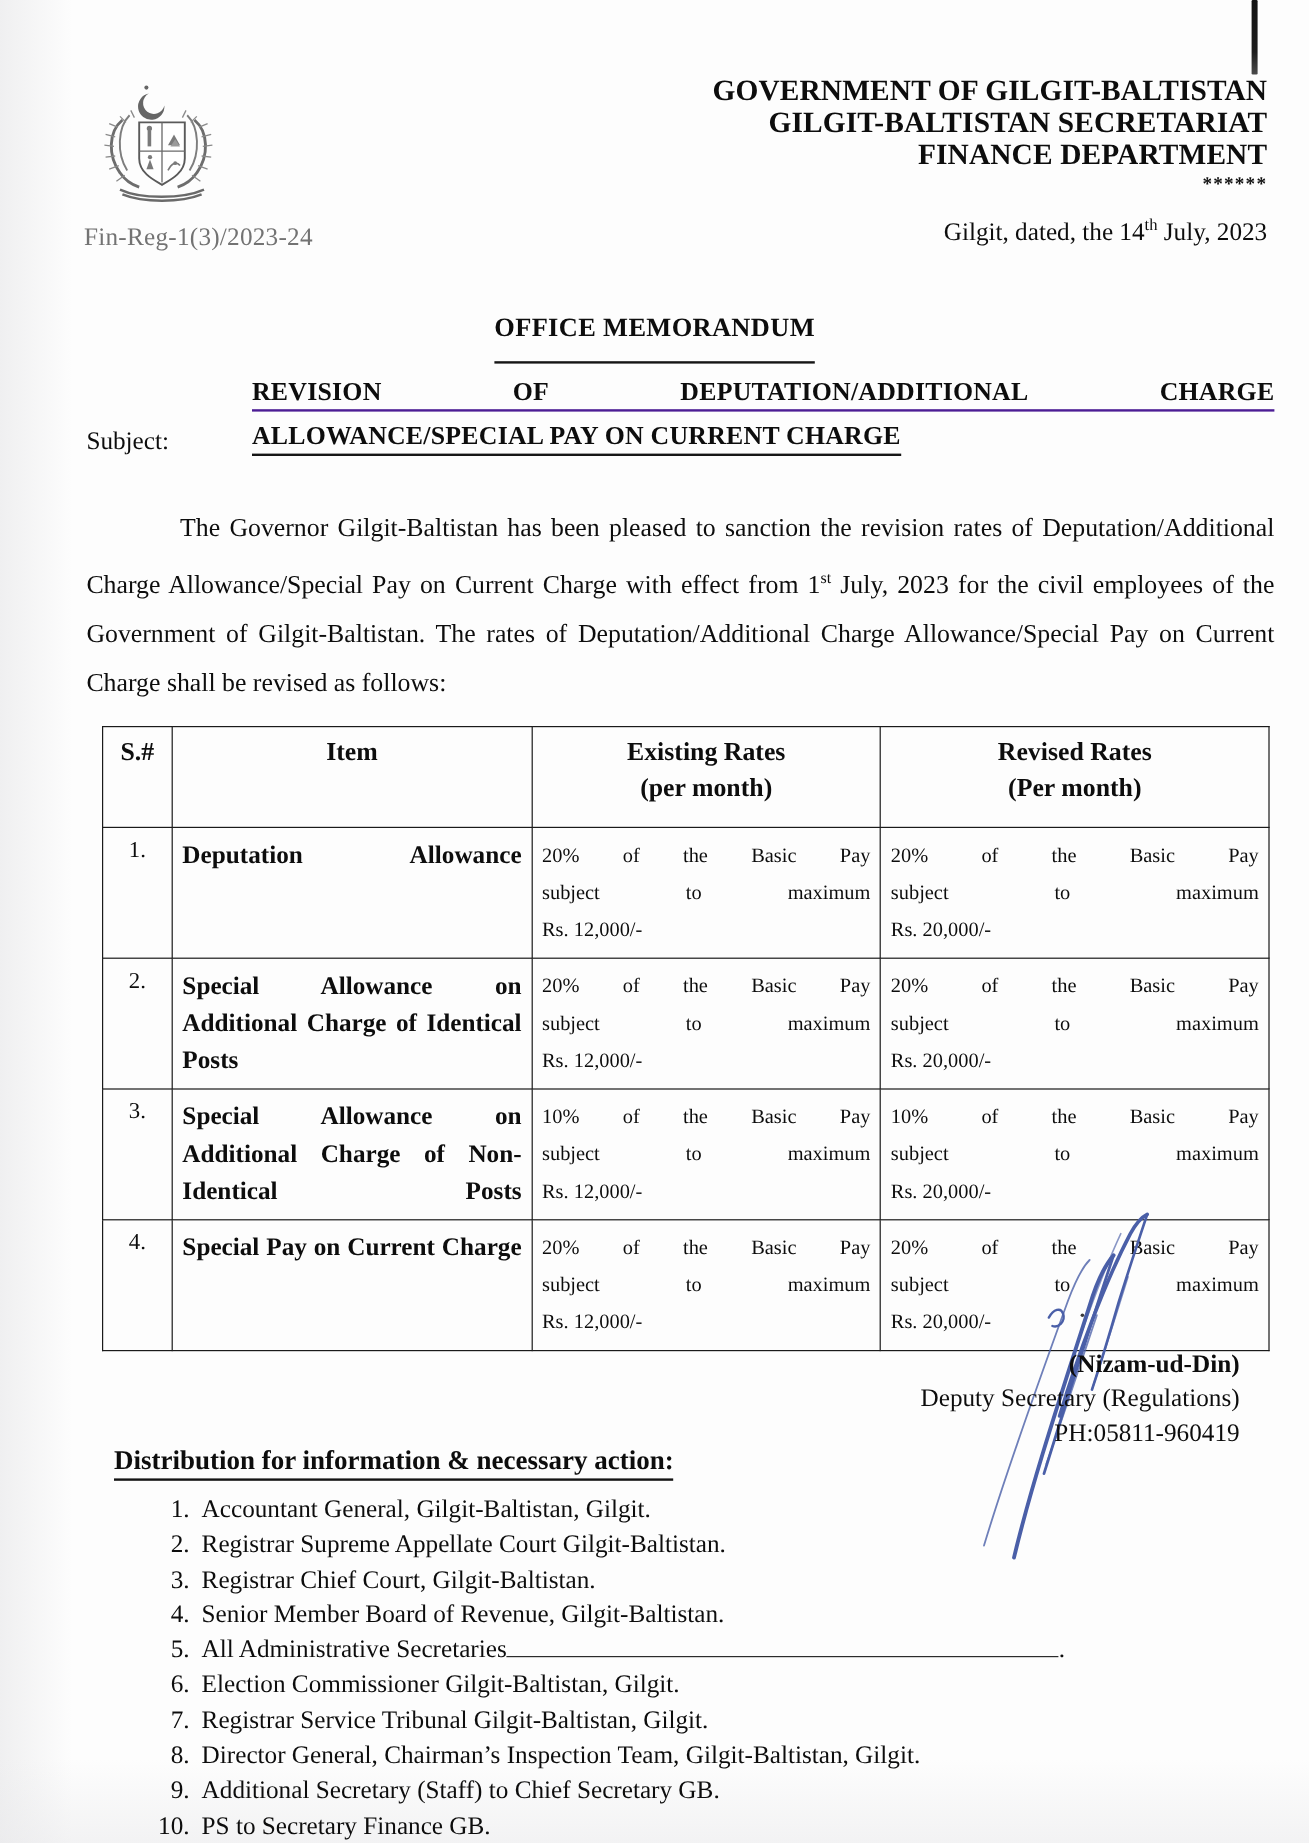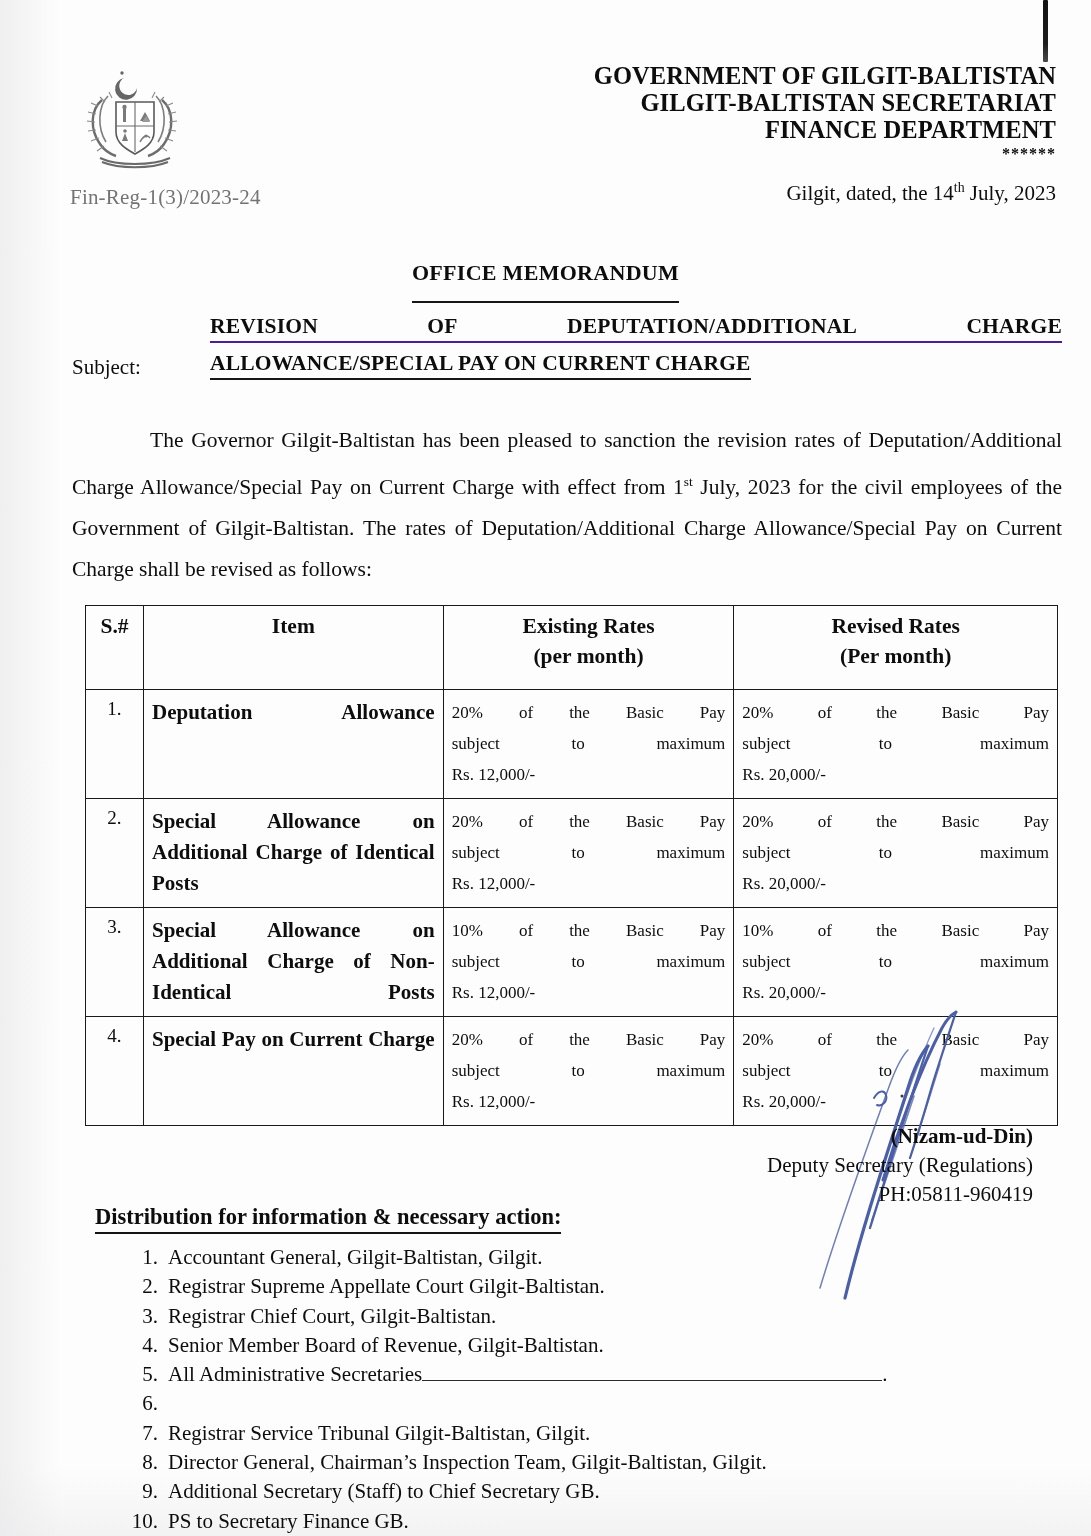--- a/index.html
+++ b/index.html
@@ -398,20 +398,21 @@
       <span class="txt">Senior Member Board of Revenue, Gilgit-Baltistan.</span>
     </li>
     <li>
       <span class="num">5.</span>
       <span class="txt">All Administrative Secretaries</span>
       <span class="fill-line"></span>
       <span class="fill-dot">.</span>
     </li>
     <li>
       <span class="num">6.</span>
+      <span class="txt">Election Commissioner Gilgit-Baltistan, Gilgit.</span>
     </li>
     <li>
       <span class="num">7.</span>
       <span class="txt">Registrar Service Tribunal Gilgit-Baltistan, Gilgit.</span>
     </li>
     <li>
       <span class="num">8.</span>
       <span class="txt">Director General, Chairman’s Inspection Team, Gilgit-Baltistan, Gilgit.</span>
     </li>
     <li>

